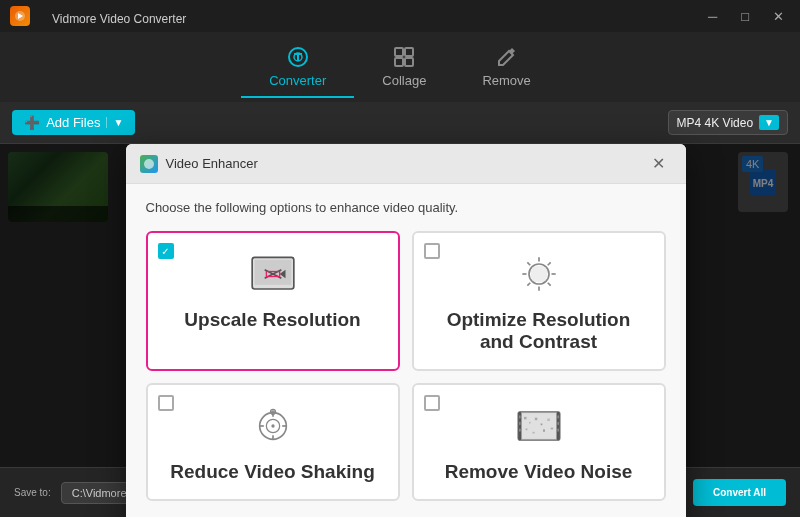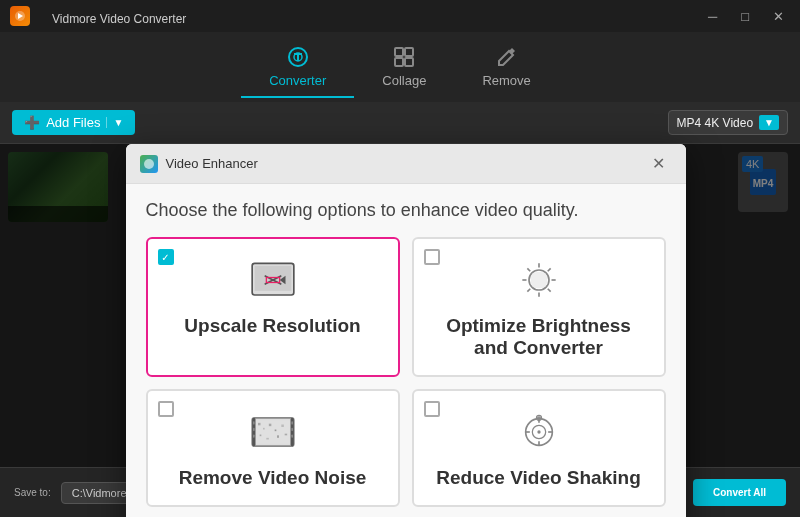--- a/index.html
+++ b/index.html
@@ -225,21 +225,21 @@
       cursor: pointer;
       padding: 2px 6px;
       border-radius: 3px;
     }
 
     .dialog-body {
       padding: 16px 20px;
       background: #f8f8f8;
     }
     .dialog-subtitle {
-      font-size: 18px;
+      font-size: 13px;
       color: #444;
       margin-bottom: 16px;
     }
 
     .options-grid {
       display: grid;
       grid-template-columns: 1fr 1fr;
       gap: 12px;
       margin-bottom: 16px;
     }
@@ -545,71 +545,71 @@
                 <line x1="30" y1="40" x2="30" y2="45" stroke="#888" stroke-width="2"></line>
                 <line x1="10" y1="25" x2="15" y2="25" stroke="#888" stroke-width="2"></line>
                 <line x1="45" y1="25" x2="50" y2="25" stroke="#888" stroke-width="2"></line>
                 <line x1="16" y1="11" x2="19.5" y2="14.5" stroke="#888" stroke-width="2"></line>
                 <line x1="40.5" y1="35.5" x2="44" y2="39" stroke="#888" stroke-width="2"></line>
                 <line x1="44" y1="11" x2="40.5" y2="14.5" stroke="#888" stroke-width="2"></line>
                 <line x1="19.5" y1="35.5" x2="16" y2="39" stroke="#888" stroke-width="2"></line>
                 <path d="M22 17 Q30 13 38 17 Q42 25 38 33 Q30 37 22 33 Q18 25 22 17 Z" fill="#ddd" opacity="0.5"></path>
               </svg>
             </div>
-            <span class="option-label">Optimize Brightness and Converter</span>
-          </div>
-
-          <div class="option-card">
-            <div class="option-checkbox"></div>
-            <div class="option-icon-area icon-noise">
-              <svg viewBox="0 0 60 50" fill="none">
-                <rect x="5" y="8" width="50" height="34" rx="3" stroke="#888" stroke-width="2" fill="#ddd"></rect>
-                <rect x="8" y="11" width="44" height="28" fill="#e0e0e0"></rect>
-
-                <rect x="12" y="14" width="3" height="3" fill="#aaa"></rect>
-                <rect x="18" y="20" width="2" height="2" fill="#bbb"></rect>
-                <rect x="25" y="15" width="3" height="3" fill="#aaa"></rect>
-                <rect x="32" y="22" width="2" height="2" fill="#999"></rect>
-                <rect x="40" y="16" width="3" height="3" fill="#bbb"></rect>
-                <rect x="14" y="28" width="2" height="2" fill="#aaa"></rect>
-                <rect x="22" y="32" width="3" height="2" fill="#bbb"></rect>
-                <rect x="35" y="29" width="2" height="3" fill="#999"></rect>
-                <rect x="44" y="27" width="3" height="2" fill="#aaa"></rect>
-
-                <rect x="5" y="8" width="4" height="34" fill="#555" rx="2"></rect>
-                <rect x="51" y="8" width="4" height="34" fill="#555" rx="2"></rect>
-                <rect x="6" y="12" width="2" height="4" fill="#888" rx="1"></rect>
-                <rect x="6" y="20" width="2" height="4" fill="#888" rx="1"></rect>
-                <rect x="6" y="28" width="2" height="4" fill="#888" rx="1"></rect>
-                <rect x="52" y="12" width="2" height="4" fill="#888" rx="1"></rect>
-                <rect x="52" y="20" width="2" height="4" fill="#888" rx="1"></rect>
-                <rect x="52" y="28" width="2" height="4" fill="#888" rx="1"></rect>
-              </svg>
-            </div>
-            <span class="option-label">Remove Video Noise</span>
+            <span class="option-label">Optimize Resolution and Contrast</span>
           </div>
 
           <div class="option-card">
             <div class="option-checkbox"></div>
             <div class="option-icon-area icon-shaking">
               <svg viewBox="0 0 60 50" fill="none">
                 <circle cx="30" cy="25" r="16" stroke="#888" stroke-width="2" fill="none"></circle>
                 <circle cx="30" cy="25" r="8" stroke="#888" stroke-width="1.5" fill="none"></circle>
                 <circle cx="30" cy="25" r="2" fill="#888"></circle>
                 <line x1="30" y1="9" x2="30" y2="14" stroke="#888" stroke-width="2"></line>
                 <line x1="30" y1="36" x2="30" y2="41" stroke="#888" stroke-width="2"></line>
                 <line x1="14" y1="25" x2="19" y2="25" stroke="#888" stroke-width="2"></line>
                 <line x1="41" y1="25" x2="46" y2="25" stroke="#888" stroke-width="2"></line>
                 <circle cx="30" cy="8" r="3" fill="none" stroke="#888" stroke-width="1.5"></circle>
                 <path d="M27 8 L33 8" stroke="#888" stroke-width="1.5"></path>
                 <path d="M30 5 L30 11" stroke="#888" stroke-width="1.5"></path>
               </svg>
             </div>
             <span class="option-label">Reduce Video Shaking</span>
           </div>
+
+          <div class="option-card">
+            <div class="option-checkbox"></div>
+            <div class="option-icon-area icon-noise">
+              <svg viewBox="0 0 60 50" fill="none">
+                <rect x="5" y="8" width="50" height="34" rx="3" stroke="#888" stroke-width="2" fill="#ddd"></rect>
+                <rect x="8" y="11" width="44" height="28" fill="#e0e0e0"></rect>
+
+                <rect x="12" y="14" width="3" height="3" fill="#aaa"></rect>
+                <rect x="18" y="20" width="2" height="2" fill="#bbb"></rect>
+                <rect x="25" y="15" width="3" height="3" fill="#aaa"></rect>
+                <rect x="32" y="22" width="2" height="2" fill="#999"></rect>
+                <rect x="40" y="16" width="3" height="3" fill="#bbb"></rect>
+                <rect x="14" y="28" width="2" height="2" fill="#aaa"></rect>
+                <rect x="22" y="32" width="3" height="2" fill="#bbb"></rect>
+                <rect x="35" y="29" width="2" height="3" fill="#999"></rect>
+                <rect x="44" y="27" width="3" height="2" fill="#aaa"></rect>
+
+                <rect x="5" y="8" width="4" height="34" fill="#555" rx="2"></rect>
+                <rect x="51" y="8" width="4" height="34" fill="#555" rx="2"></rect>
+                <rect x="6" y="12" width="2" height="4" fill="#888" rx="1"></rect>
+                <rect x="6" y="20" width="2" height="4" fill="#888" rx="1"></rect>
+                <rect x="6" y="28" width="2" height="4" fill="#888" rx="1"></rect>
+                <rect x="52" y="12" width="2" height="4" fill="#888" rx="1"></rect>
+                <rect x="52" y="20" width="2" height="4" fill="#888" rx="1"></rect>
+                <rect x="52" y="28" width="2" height="4" fill="#888" rx="1"></rect>
+              </svg>
+            </div>
+            <span class="option-label">Remove Video Noise</span>
+          </div>
         </div>
       </div>
 
       <div class="dialog-footer">
         <div>
           <button class="preview-btn">Preview</button>
         </div>
 
       </div>
     </div>

